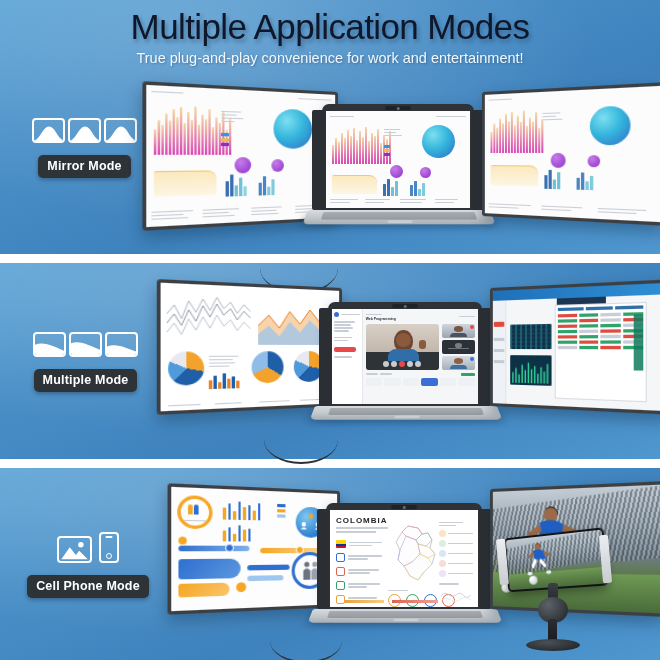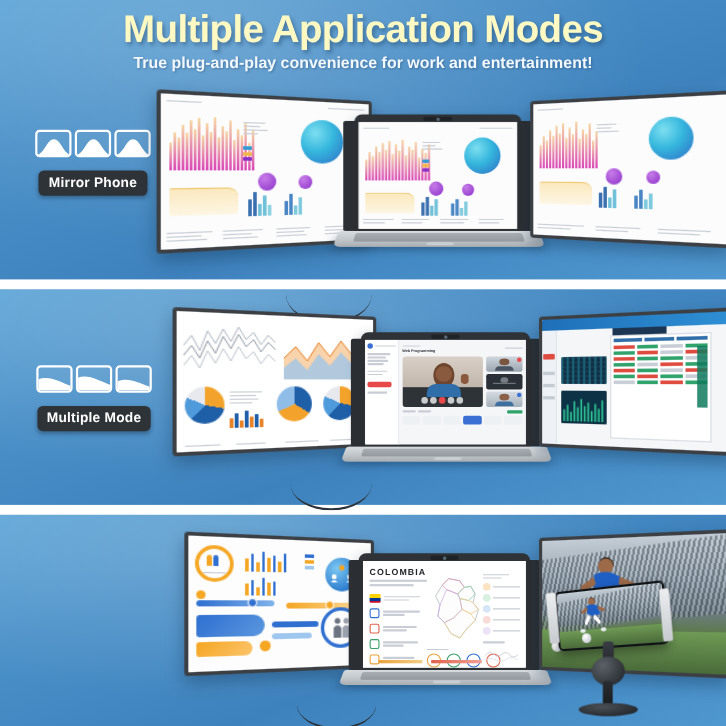--- a/index.html
+++ b/index.html
@@ -23,26 +23,26 @@
   .divider.d2 { top:459px; }
   .band-sheen {
     position:absolute; left:0; width:660px; height:100%;
     background:radial-gradient(ellipse at 30% 15%, rgba(255,255,255,.18), rgba(255,255,255,0) 60%);
     pointer-events:none;
   }
 
   
   .header { position:absolute; top:0; left:0; width:660px; height:80px; text-align:center; }
   .title {
-    margin-top:9px; font-size:35px; font-weight:bold; color:#fef9c3;
+    margin-top:9px; font-size:35px; font-weight:normal; color:#0f172a;
     letter-spacing:-0.6px; line-height:1.05;
     text-shadow:2px 3px 4px rgba(25,60,95,.45);
   }
   .subtitle {
-    margin-top:4px; font-size:14.5px; color:#f2f8fd; font-weight:700;
+    margin-top:4px; font-size:14.5px; color:#f2f8fd; font-weight:400;
     text-shadow:1px 1px 2px rgba(25,60,95,.4);
   }
 
   
   .mode-badge { position:absolute; text-align:center; }
   .mode-icons { display:flex; align-items:flex-end; justify-content:center; gap:3px; }
   .scr {
     width:33px; height:25px; border:2px solid #ffffff; border-radius:4px;
     background:rgba(255,255,255,.05); overflow:hidden; position:relative;
   }
@@ -172,21 +172,21 @@
           <svg class="hill" viewBox="0 0 40 20" preserveAspectRatio="none">
             <path d="M0,20 C10,20 12,3 20,3 C28,3 30,20 40,20 Z" fill="#fff"></path>
           </svg>
         </div>
       <div class="scr">
           <svg class="hill" viewBox="0 0 40 20" preserveAspectRatio="none">
             <path d="M0,20 C10,20 12,3 20,3 C28,3 30,20 40,20 Z" fill="#fff"></path>
           </svg>
         </div>
     </div>
-    <div class="label-pill">Mirror Phone</div>
+    <div class="label-pill">Mirror Mode</div>
   </div>
 
   <div class="rig" style="left:160px; top:82px; width:420px; height:160px;">
 
     <div class="cable" style="left:100px; top:186px; width:78px; height:26px;"></div>
 
     <div class="mon side" style="left:0px; top:10px; width:178px; height:128px; transform:perspective(420px) rotateY(20deg); transform-origin:right center;">
       <div class="glass">
         <div class="dash">
           <div class="mini-txt" style="position:absolute;top:3px;left:4px;width:26px;"></div>
@@ -657,20 +657,32 @@
                   <span style="flex:1;height:3px;background:#2fa36b"></span>
                 </div>
               <div style="position:absolute;right:0;top:10%;width:10%;height:60%;background:#0f7a5e;opacity:.85"></div>
             </div>
           </div>
         </div>
       </div>
     </div>
   </div>
 
+  <div class="mode-badge" style="left:18px; top:532px; width:140px;">
+    <div class="mode-icons" style="gap:7px;">
+      <div class="pic-ico">
+        <svg viewBox="0 0 35 27" style="position:absolute;inset:0;width:100%;height:100%">
+          <circle cx="25" cy="8" r="3.2" fill="#fff"></circle>
+          <path d="M2,25 L12,11 L19,20 L23,15 L33,25 Z" fill="#fff"></path>
+        </svg>
+      </div>
+      <div class="phone-ico"></div>
+    </div>
+    <div class="label-pill">Cell Phone Mode</div>
+  </div>
 
   <div class="rig" style="left:180px; top:485px; width:440px; height:170px;">
     <div class="cable" style="left:90px; top:156px; width:72px; height:22px;"></div>
 
     <div class="mon side" style="left:0px; top:6px; width:160px; height:116px; transform:perspective(420px) rotateY(18deg); transform-origin:right center;">
       <div class="glass">
         <div class="info">
           <div class="ring" style="left:5px; top:7px; width:30px; height:30px;"></div>
           <div style="position:absolute;left:14px;top:15px;display:flex;gap:1px;">
             <span style="width:4px;height:9px;background:#f5a623;border-radius:2px 2px 0 0;display:block"></span>

